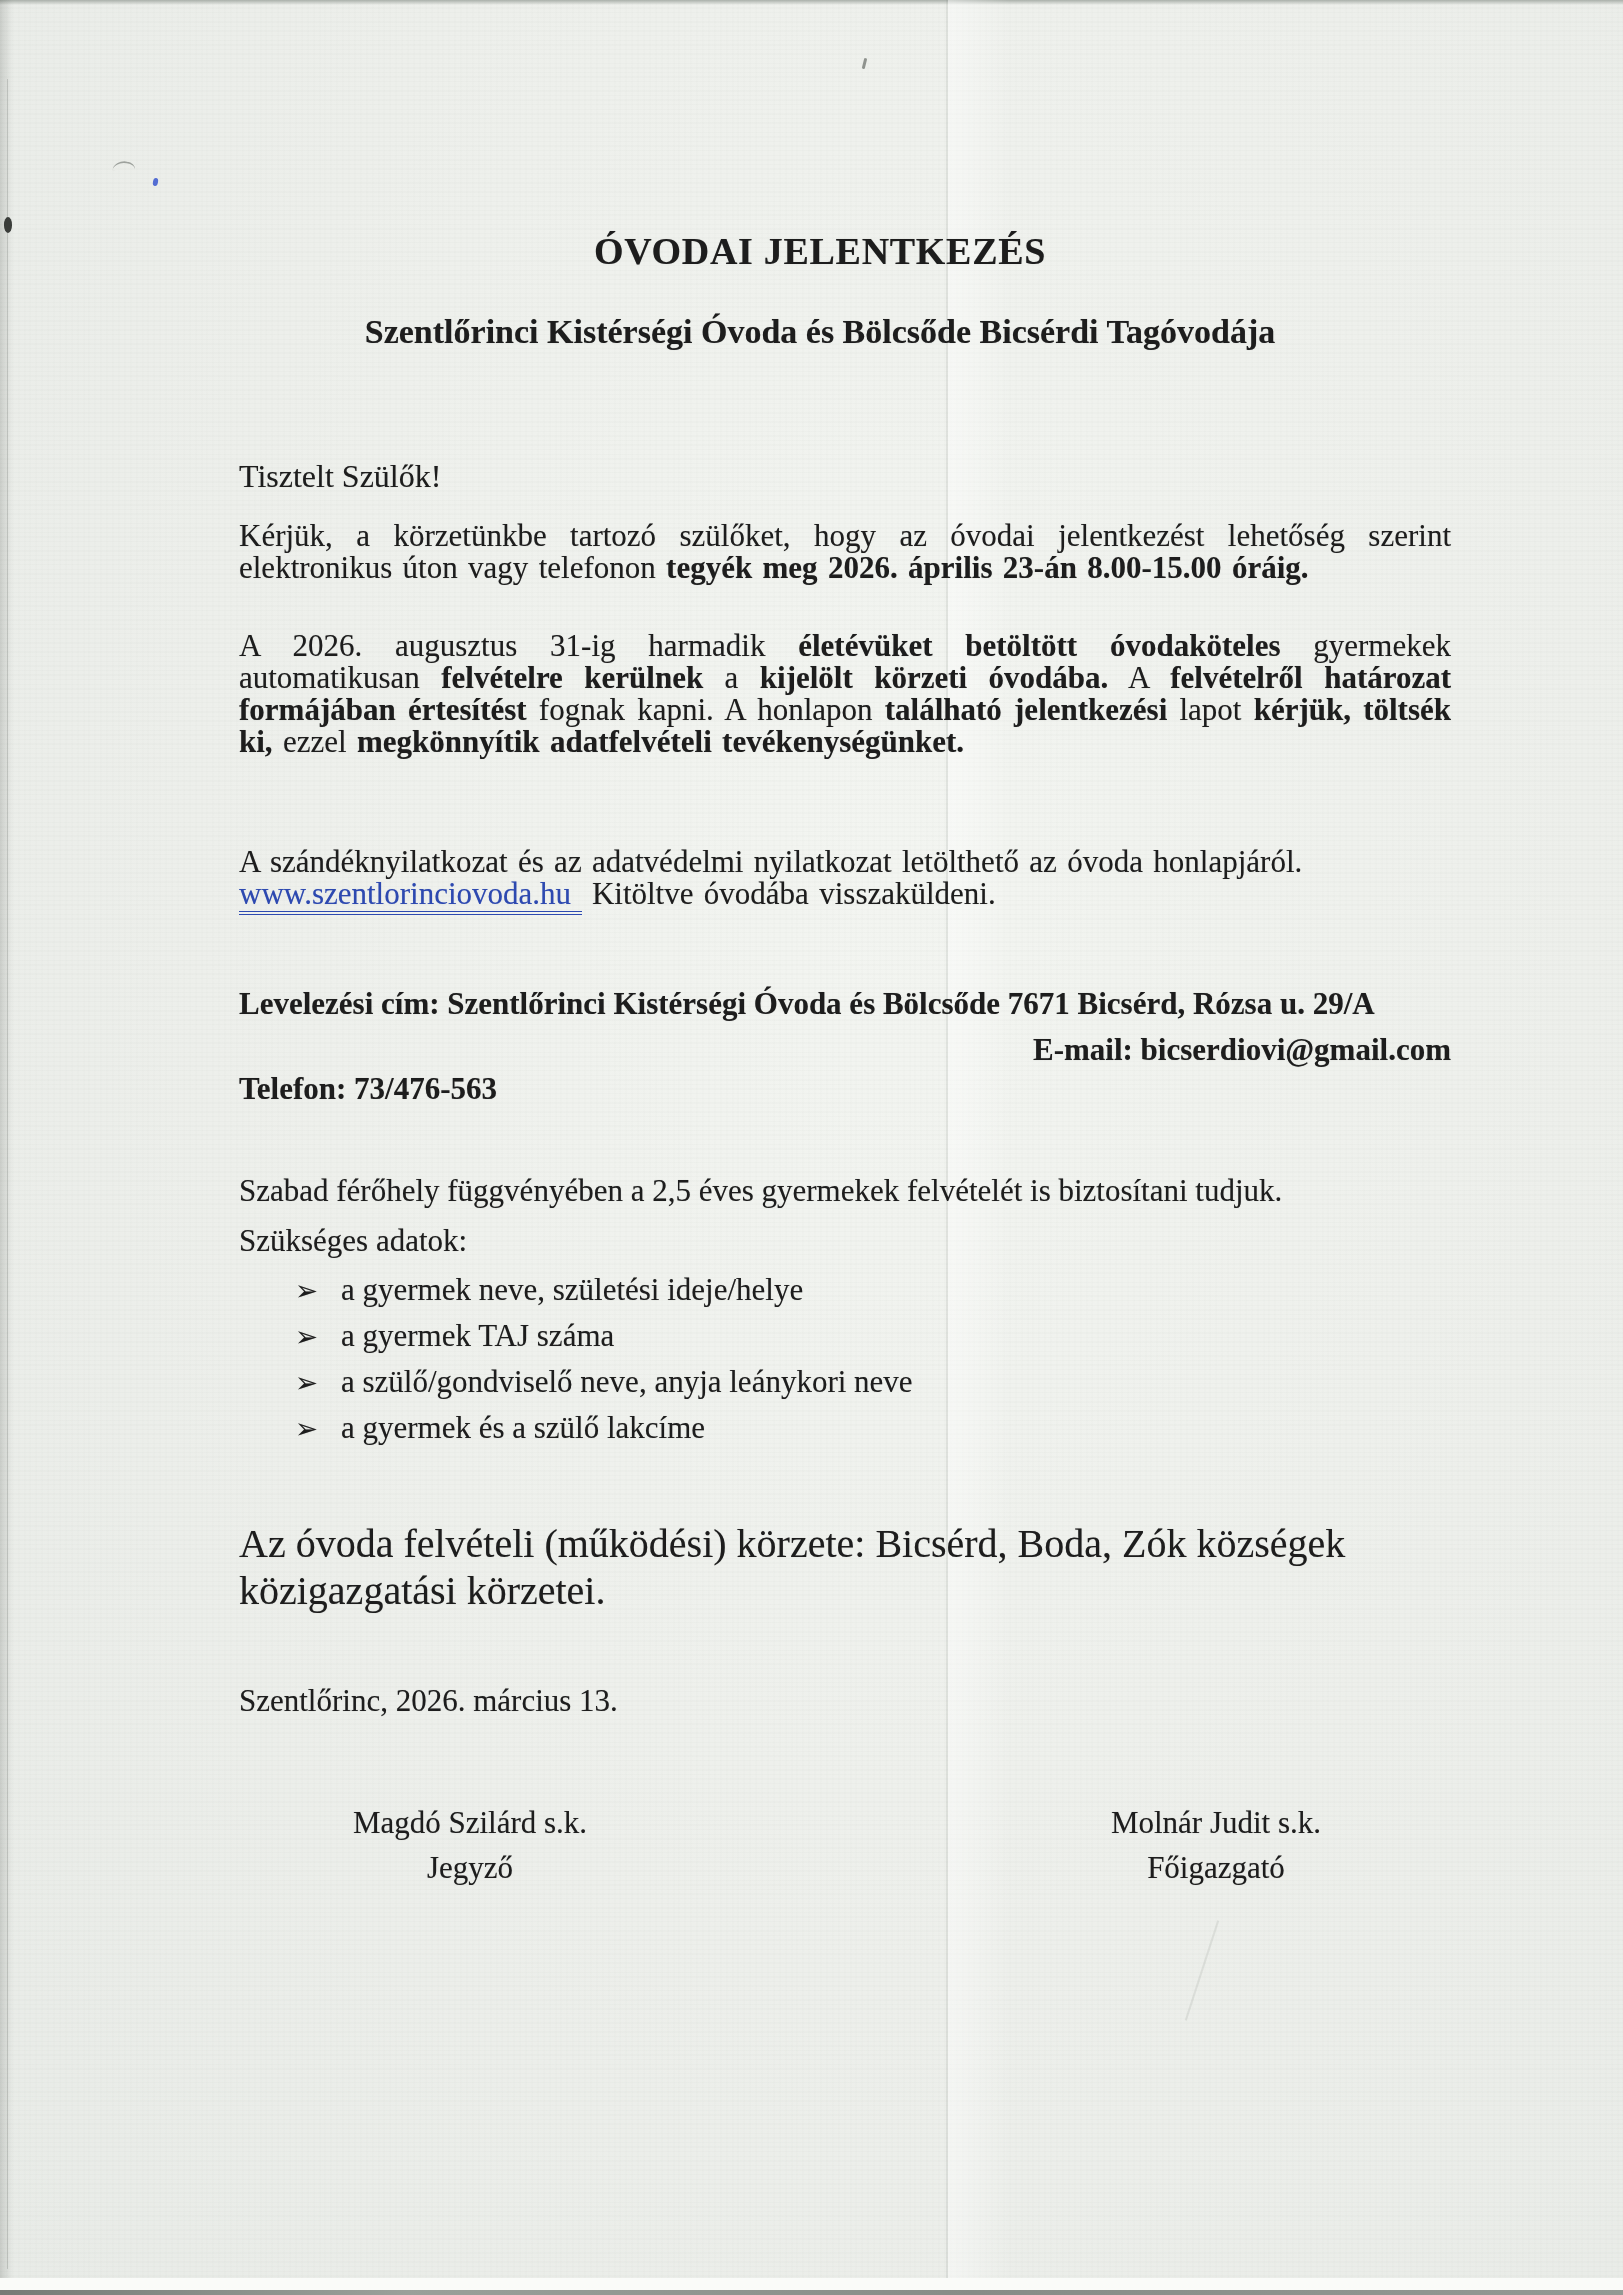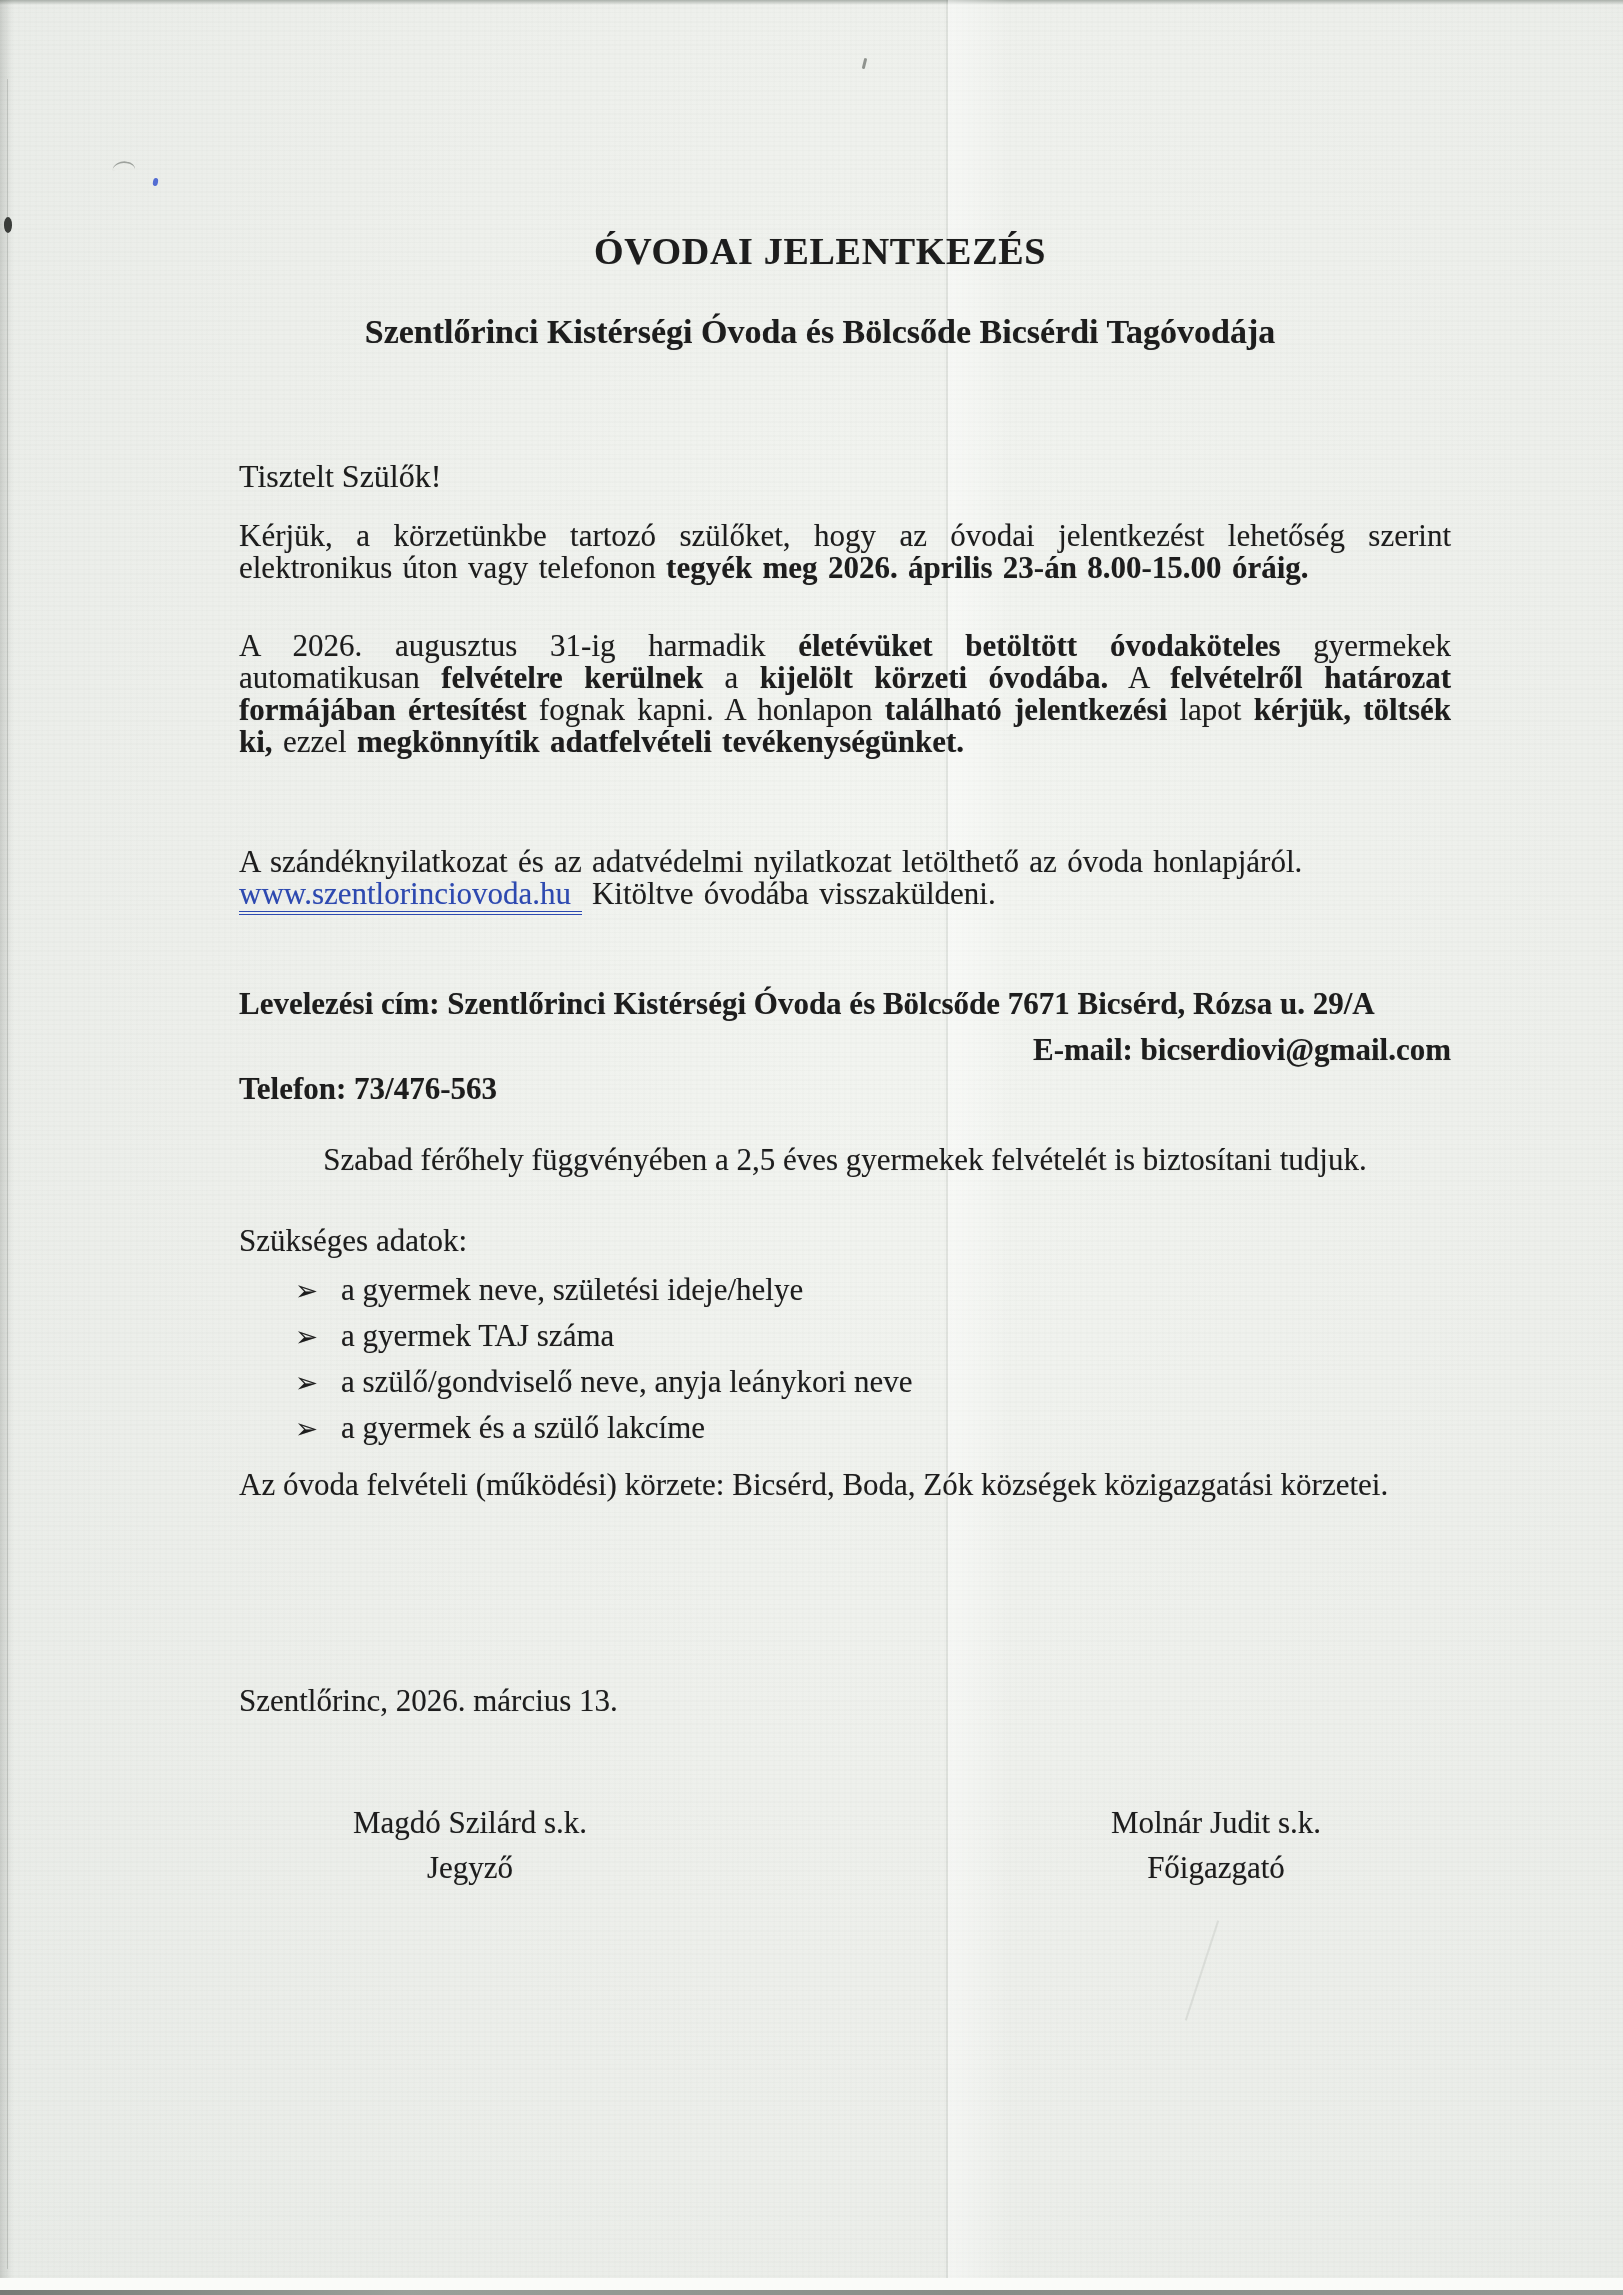--- a/index.html
+++ b/index.html
@@ -105,35 +105,35 @@
     text-shadow: 0 0 0.7px rgba(45,73,176,0.4);
     border-bottom: 4.6px double #2d49b0;
     padding-right: 10.5px;
     text-decoration: none;
     cursor: pointer;
   }
   .contact-line { font-size: 31px; font-weight: 700; }
   .mailing { top: 986px; }
   .email-line { top: 1032px; text-align: right; }
   .phone-line { top: 1071px; }
-  .para-capacity { top: 1142px; font-size: 31px; text-align: center; }
+  .para-capacity { top: 1173px; font-size: 31px; }
   .required-heading { top: 1223px; font-size: 31px; }
   .required-list {
     top: 1267px; left: 295px; width: 1152px;
     font-size: 31px; line-height: 45px;
     list-style: none; margin: 0; padding: 0;
   }
   .required-list li { margin: 0 0 0 0; }
   .bullet {
     display: inline-block; width: 46px;
     font-family: "DejaVu Sans", sans-serif;
     font-size: 27.5px;
     color: #1d1d1d;
   }
-  .para-districts { top: 1467px; font-size: 31px; }
+  .para-districts { top: 1520px; font-size: 40px; }
   .date-line { top: 1683px; font-size: 31px; }
   .sig-block {
     position: absolute; top: 1804px; width: 406px;
     text-align: center; font-size: 31px; line-height: 37px;
     color: #1d1d1d; text-shadow: 0 0 0.7px rgba(35,35,35,0.38);
   }
   .sig-left  { left: 267px; }
   .sig-right { left: 1013px; }
   .sig-role  { margin-top: 7.9px; }
 </style>

